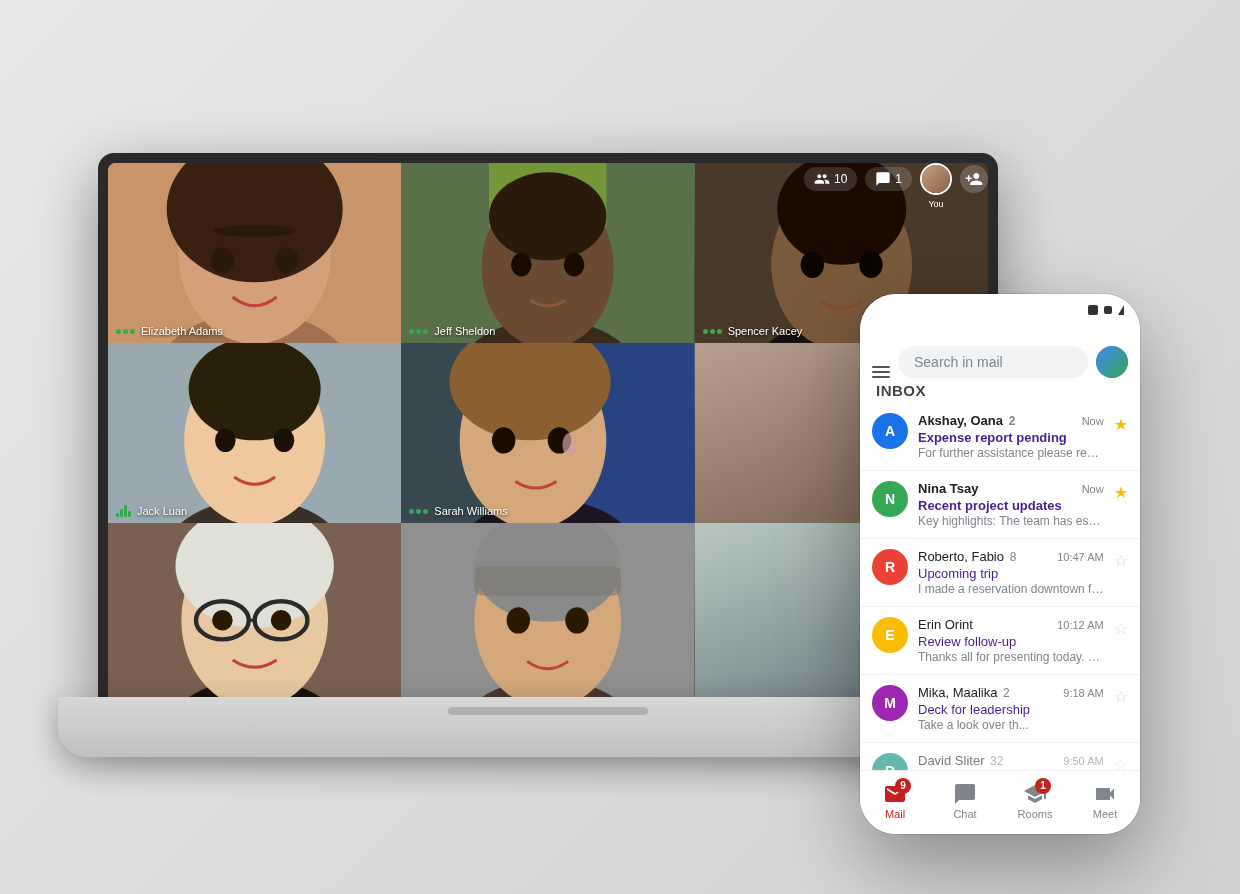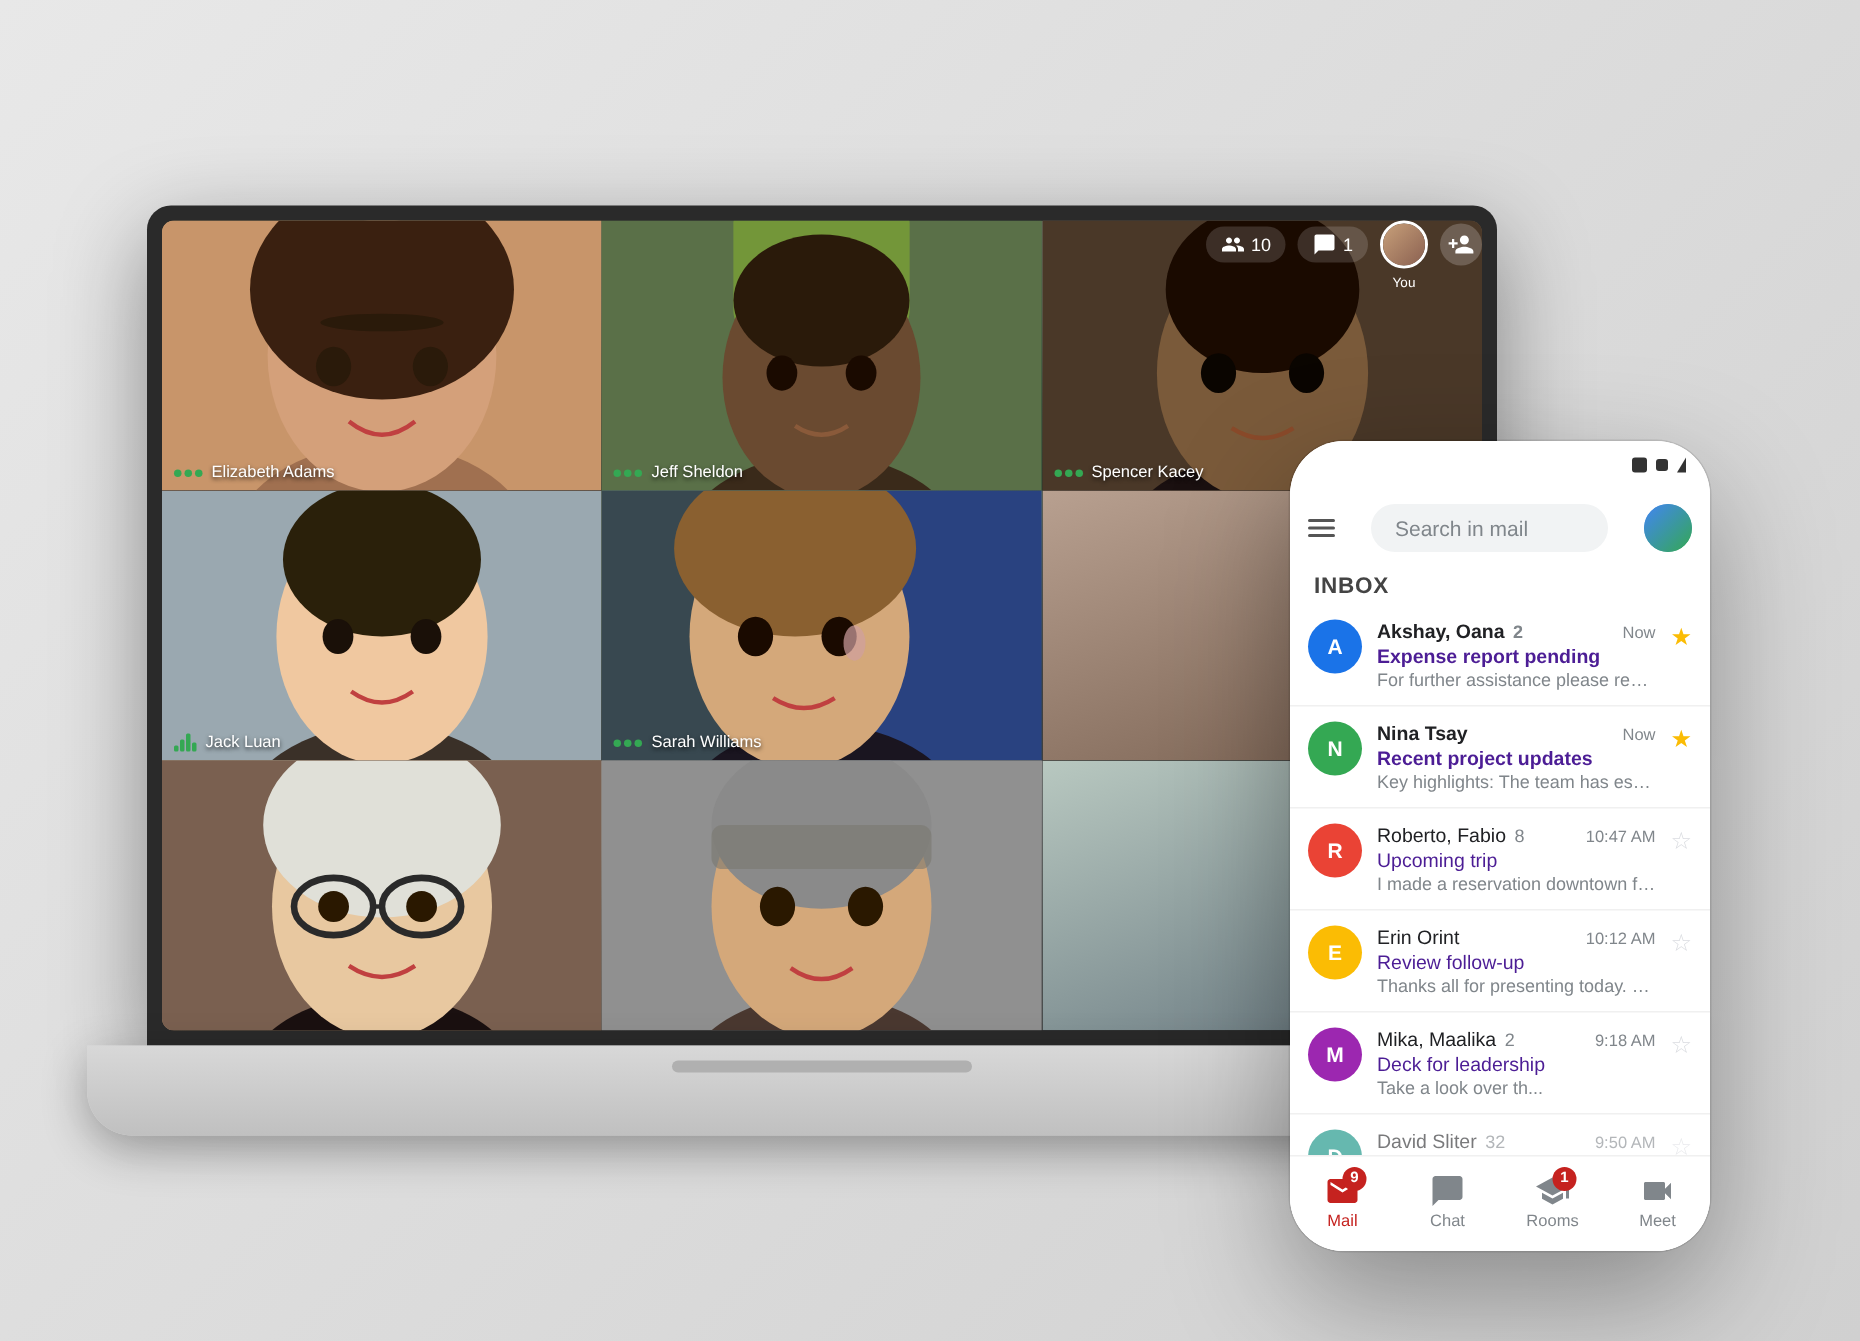--- a/index.html
+++ b/index.html
@@ -29,21 +29,21 @@
       position: absolute;
       left: 50%;
       top: 50%;
       transform: translate(-58%, -50%);
       width: 900px;
       height: 620px;
     }
 
     .laptop-screen-outer {
       position: absolute;
-      top: 0;
+      top: 16px;
       left: 0;
       right: 0;
       height: 560px;
       background: #2a2a2a;
       border-radius: 16px 16px 0 0;
       padding: 10px;
       box-shadow: 0 20px 60px rgba(0,0,0,0.4);
     }
 
     .laptop-screen-inner {
@@ -230,23 +230,23 @@
       border-right: 0px solid transparent;
       border-bottom: 10px solid #333;
       background: none;
       border-radius: 0;
     }
 
     .phone-search-bar {
       height: 52px;
       background: white;
       display: flex;
-      align-items: center;
+      align-items: flex-end;
       padding: 0 12px;
-      gap: 24px;
+      gap: 8px;
       border-bottom: none;
     }
 
     .search-menu-icon {
       display: flex;
       flex-direction: column;
       gap: 3px;
       cursor: pointer;
     }
 

